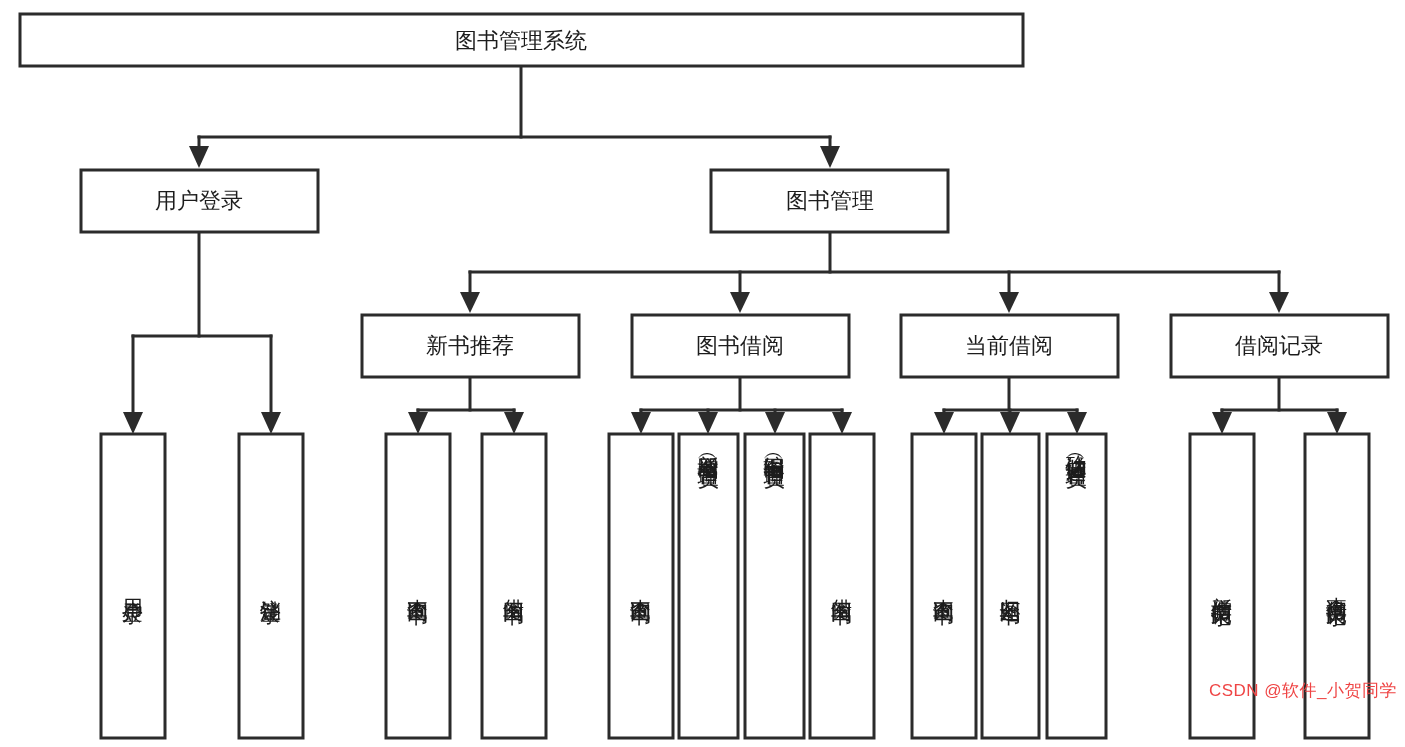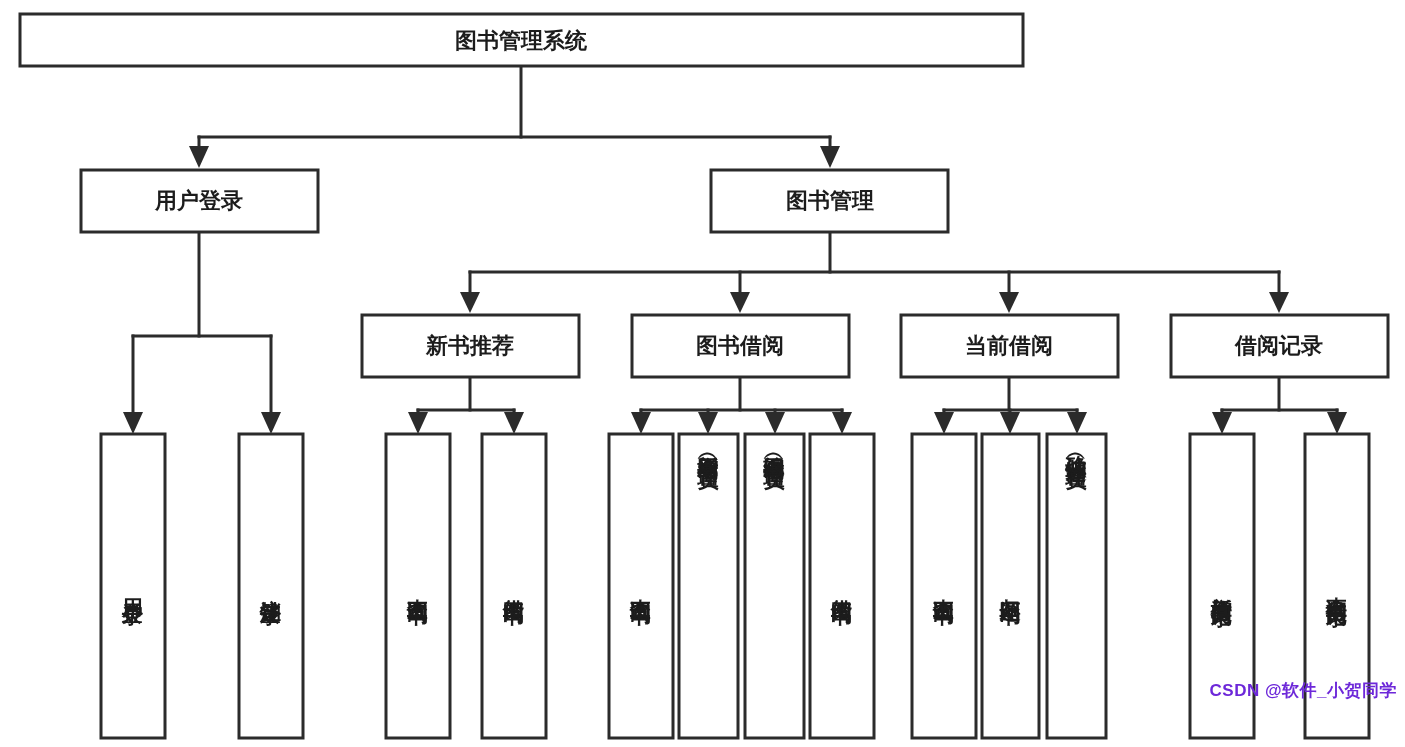--- a/index.html
+++ b/index.html
@@ -11,21 +11,20 @@
     width: 1405px;
     height: 747px;
     font-family: "Liberation Sans", "DejaVu Sans", sans-serif;
     overflow: hidden;
     position: relative;
   }
   #diagram-root {
     position: relative;
     width: 1405px;
     height: 708px;
-    font-weight: bold;
   }
   svg.diagram {
     position: absolute;
     top: 0;
     left: 0;
     width: 1405px;
     height: 747px;
     display: block;
   }
   .node-rect {
@@ -66,21 +65,21 @@
     align-items: center;
     justify-content: center;
     pointer-events: none;
   }
   .watermark {
     position: absolute;
     right: 8px;
     bottom: 6px;
     font-family: "Liberation Sans", "DejaVu Sans", sans-serif;
     font-size: 17px;
-    color: #6d28d9;
+    color: #ef4444;
     letter-spacing: 0.5px;
     white-space: nowrap;
   }
 </style>
 </head>
 <body>
 
 <div id="diagram-root">
 
   <svg class="diagram" viewBox="0 0 1405 747">

